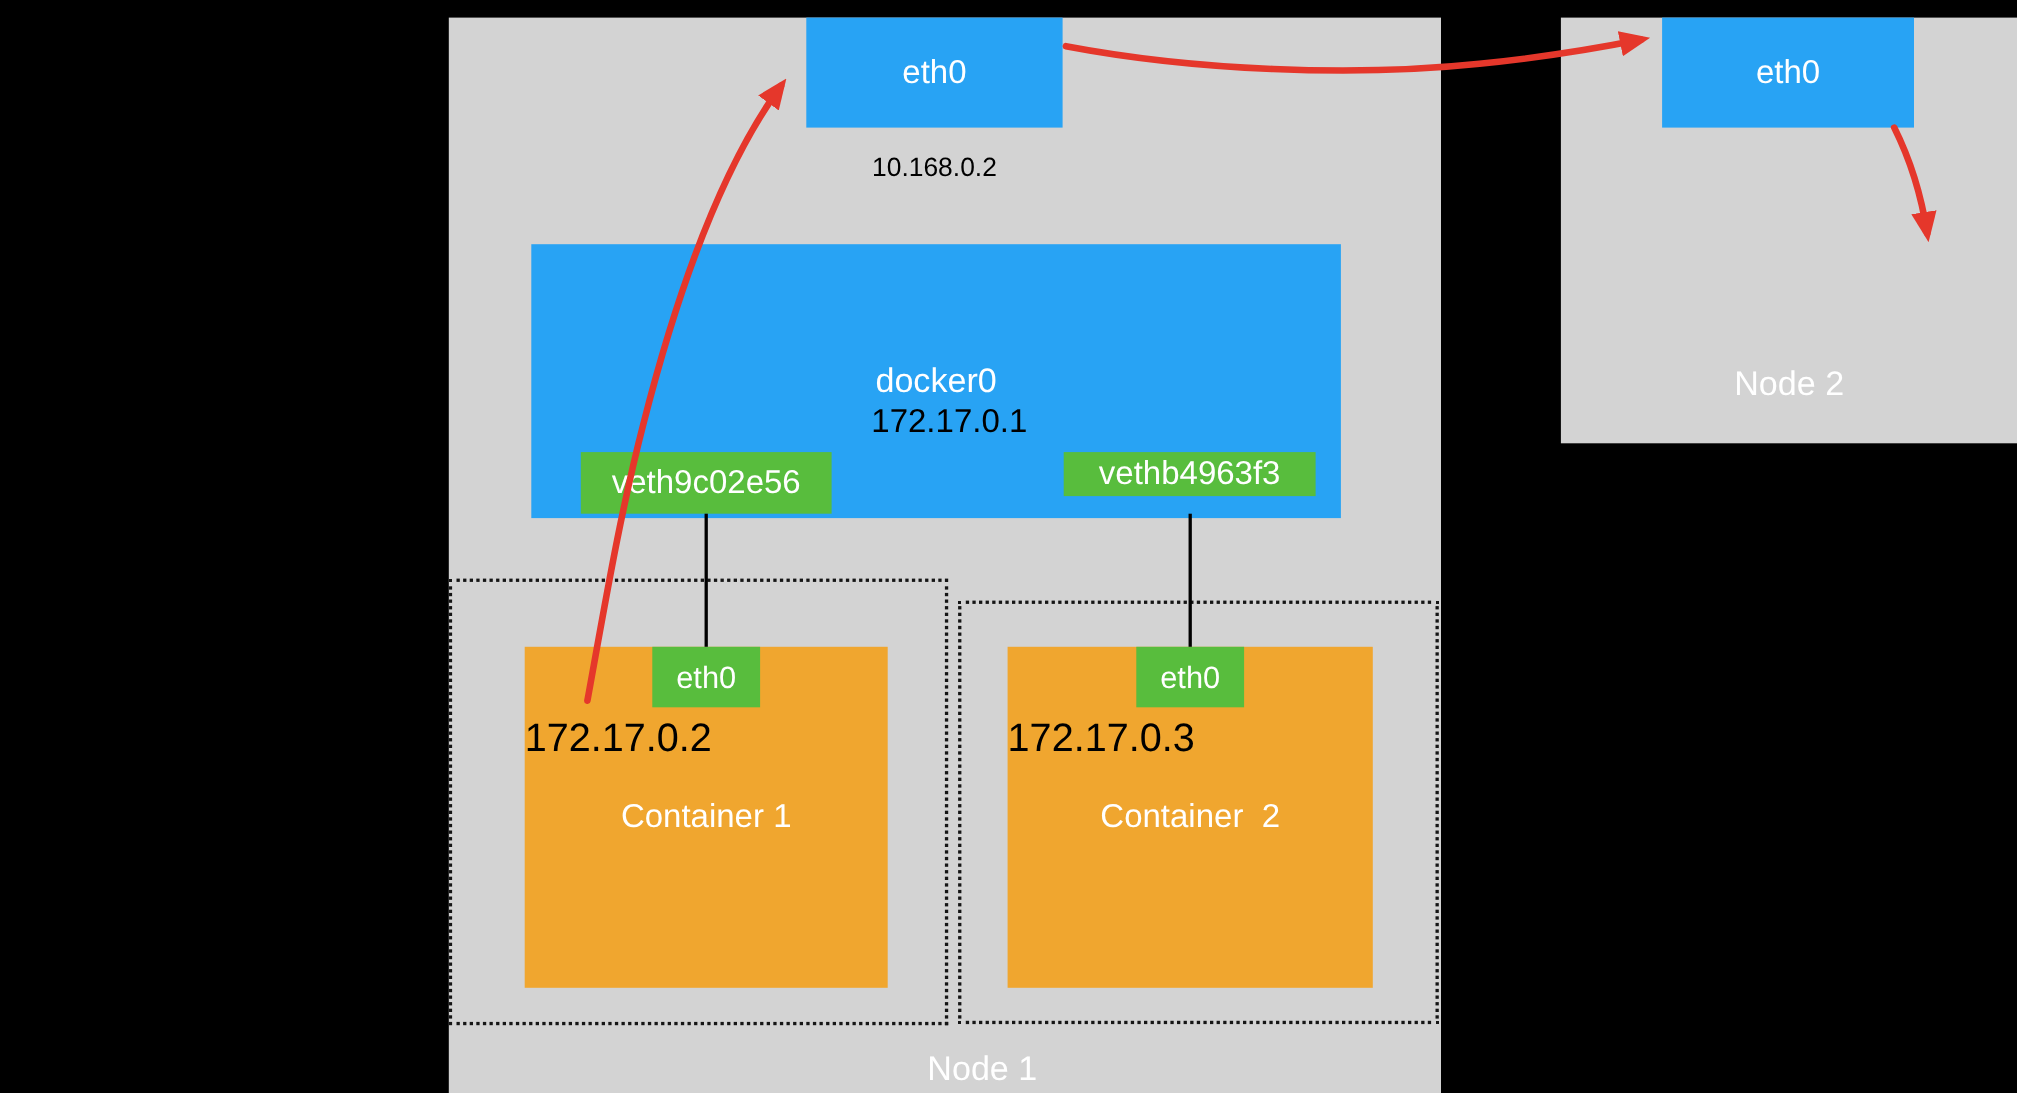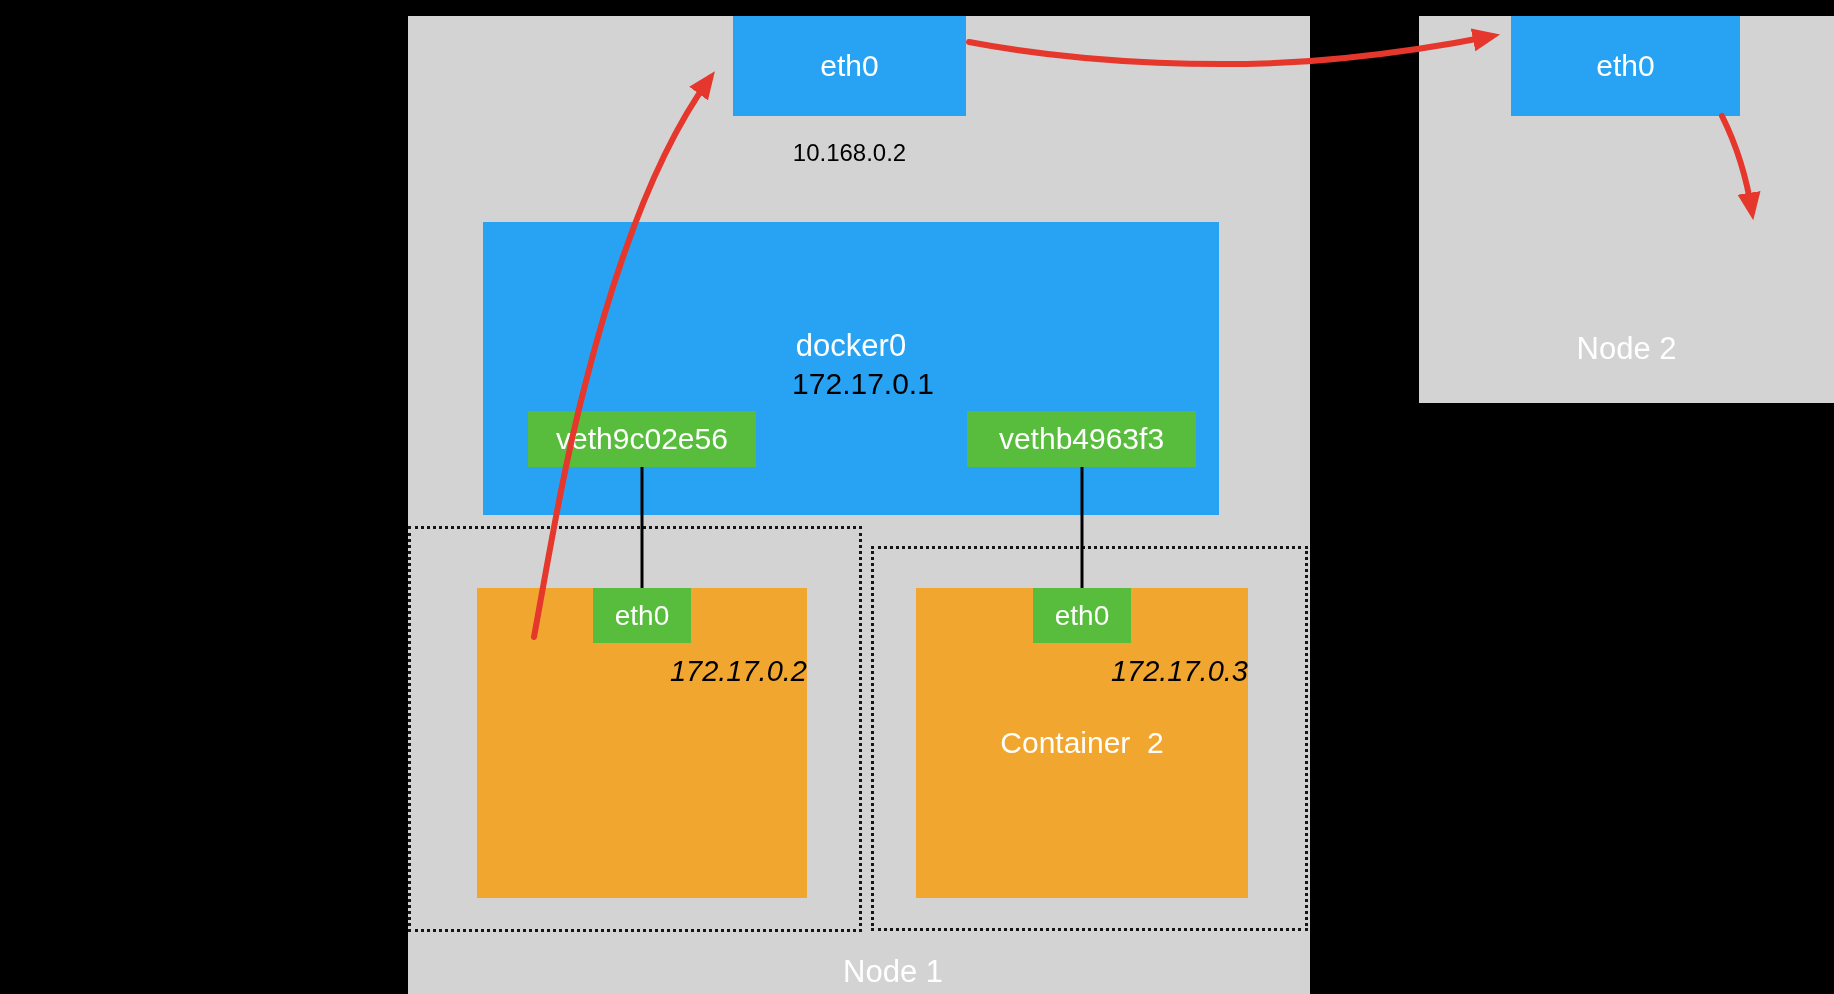--- a/index.html
+++ b/index.html
@@ -27,45 +27,45 @@
 
   #n1-eth0{left:733px;top:16px;width:233px;height:100px;}
   #n2-eth0{left:1511px;top:16px;width:229px;height:100px;}
   .iptext{
     position:absolute;text-align:center;color:var(--text-dark,#000);
     font-size:24px;line-height:38px;
   }
   #n1-eth0-ip{left:733px;top:134px;width:233px;}
   #n2-eth0-ip{left:1511px;top:134px;width:229px;}
 
-  #docker0{left:483px;top:222px;width:736px;height:293px;display:block;}
+  #docker0{left:483px;top:222px;width:736px;height:249px;display:block;}
   .bridge-label{
     position:absolute;top:104px;left:0;width:100%;text-align:center;
     color:var(--text-light,#fff);font-size:31px;line-height:40px;
   }
   .bridge-ip{
     position:absolute;top:144px;left:12px;width:100%;text-align:center;
     color:var(--text-dark,#000);font-size:30px;line-height:36px;
   }
   #veth-left{left:528px;top:411px;width:228px;height:56px;}
-  #veth-right{left:967px;top:411px;width:229px;height:56px;}
+  #veth-right{left:967px;top:411px;width:229px;height:40px;}
 
   .dotted{position:absolute;border:3px dotted #151515;background:transparent;box-sizing:border-box;}
   #ns1{left:408px;top:526px;width:454px;height:406px;}
   #ns2{left:871px;top:546px;width:437px;height:385px;}
 
   .containerbox{position:absolute;}
   #container1{left:477px;top:588px;width:330px;height:310px;}
   #container2{left:916px;top:588px;width:332px;height:310px;}
   .ceth{top:0;width:98px;height:55px;}
   #container1 .ceth{left:116px;}
   #container2 .ceth{left:117px;}
   .cip{
-    position:absolute;top:65px;left:0;width:100%;text-align:right;
-    color:var(--text-dark,#000);font-size:29px;line-height:36px;font-style:italic;
+    position:absolute;top:65px;left:0;width:100%;text-align:left;
+    color:var(--text-dark,#000);font-size:36px;line-height:36px;
   }
   .clabel{
     position:absolute;top:135px;left:0;width:100%;text-align:center;
     color:var(--text-light,#fff);font-size:30px;line-height:40px;white-space:pre;
   }
 
   #overlay{position:absolute;left:0;top:0;width:1834px;height:994px;pointer-events:none;z-index:10;}
   .link{stroke:var(--link-black,#000);stroke-width:3;}
   .arrow{
     stroke:var(--arrow-red,#e5372b);stroke-width:6;fill:none;
@@ -107,20 +107,21 @@
   </div>
 
   <div class="dotted" id="ns1"></div>
   <div class="dotted" id="ns2"></div>
 
   <div class="containerbox box orange" id="container1">
     <div class="box green ceth">
       <span class="wlabel sm">eth0</span>
     </div>
     <div class="cip">172.17.0.2</div>
+    <div class="clabel">Container 1</div>
   </div>
 
   <div class="containerbox box orange" id="container2">
     <div class="box green ceth">
       <span class="wlabel sm">eth0</span>
     </div>
     <div class="cip">172.17.0.3</div>
     <div class="clabel">Container  2</div>
   </div>
 

